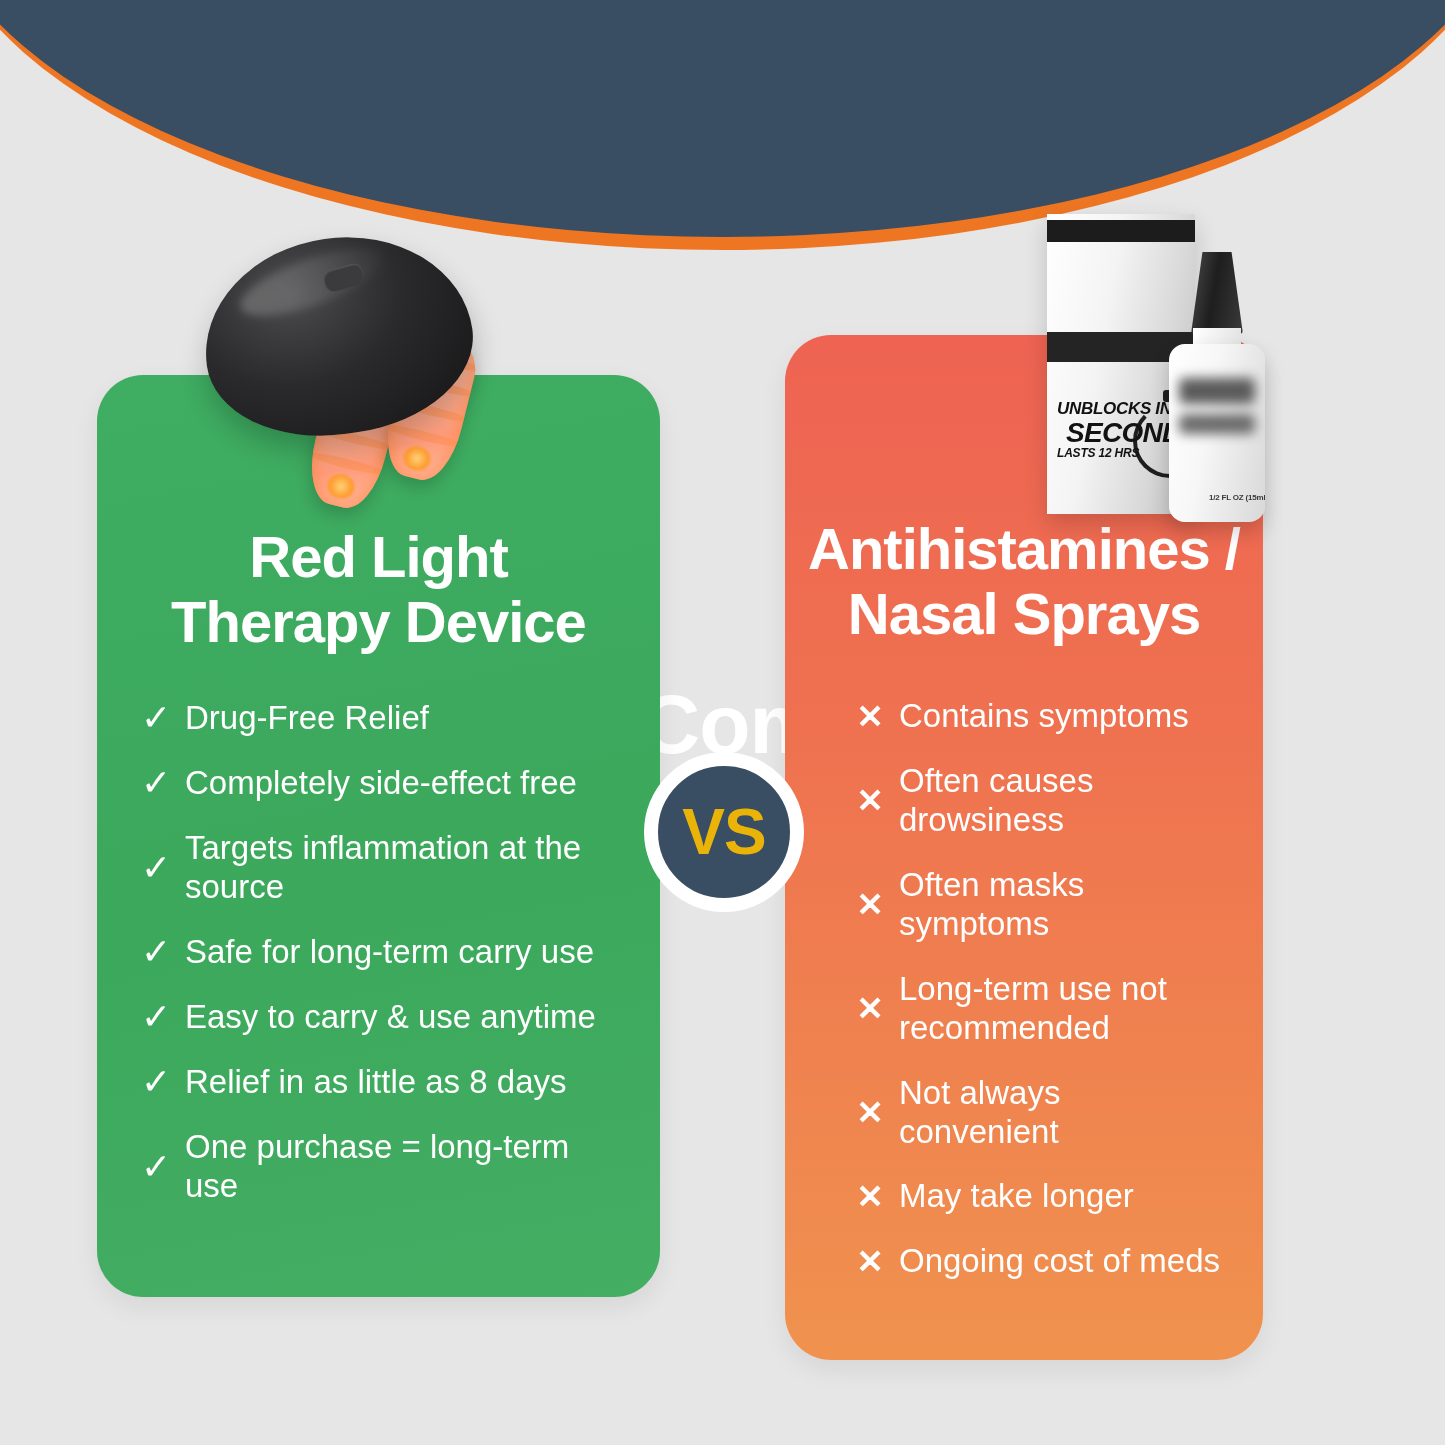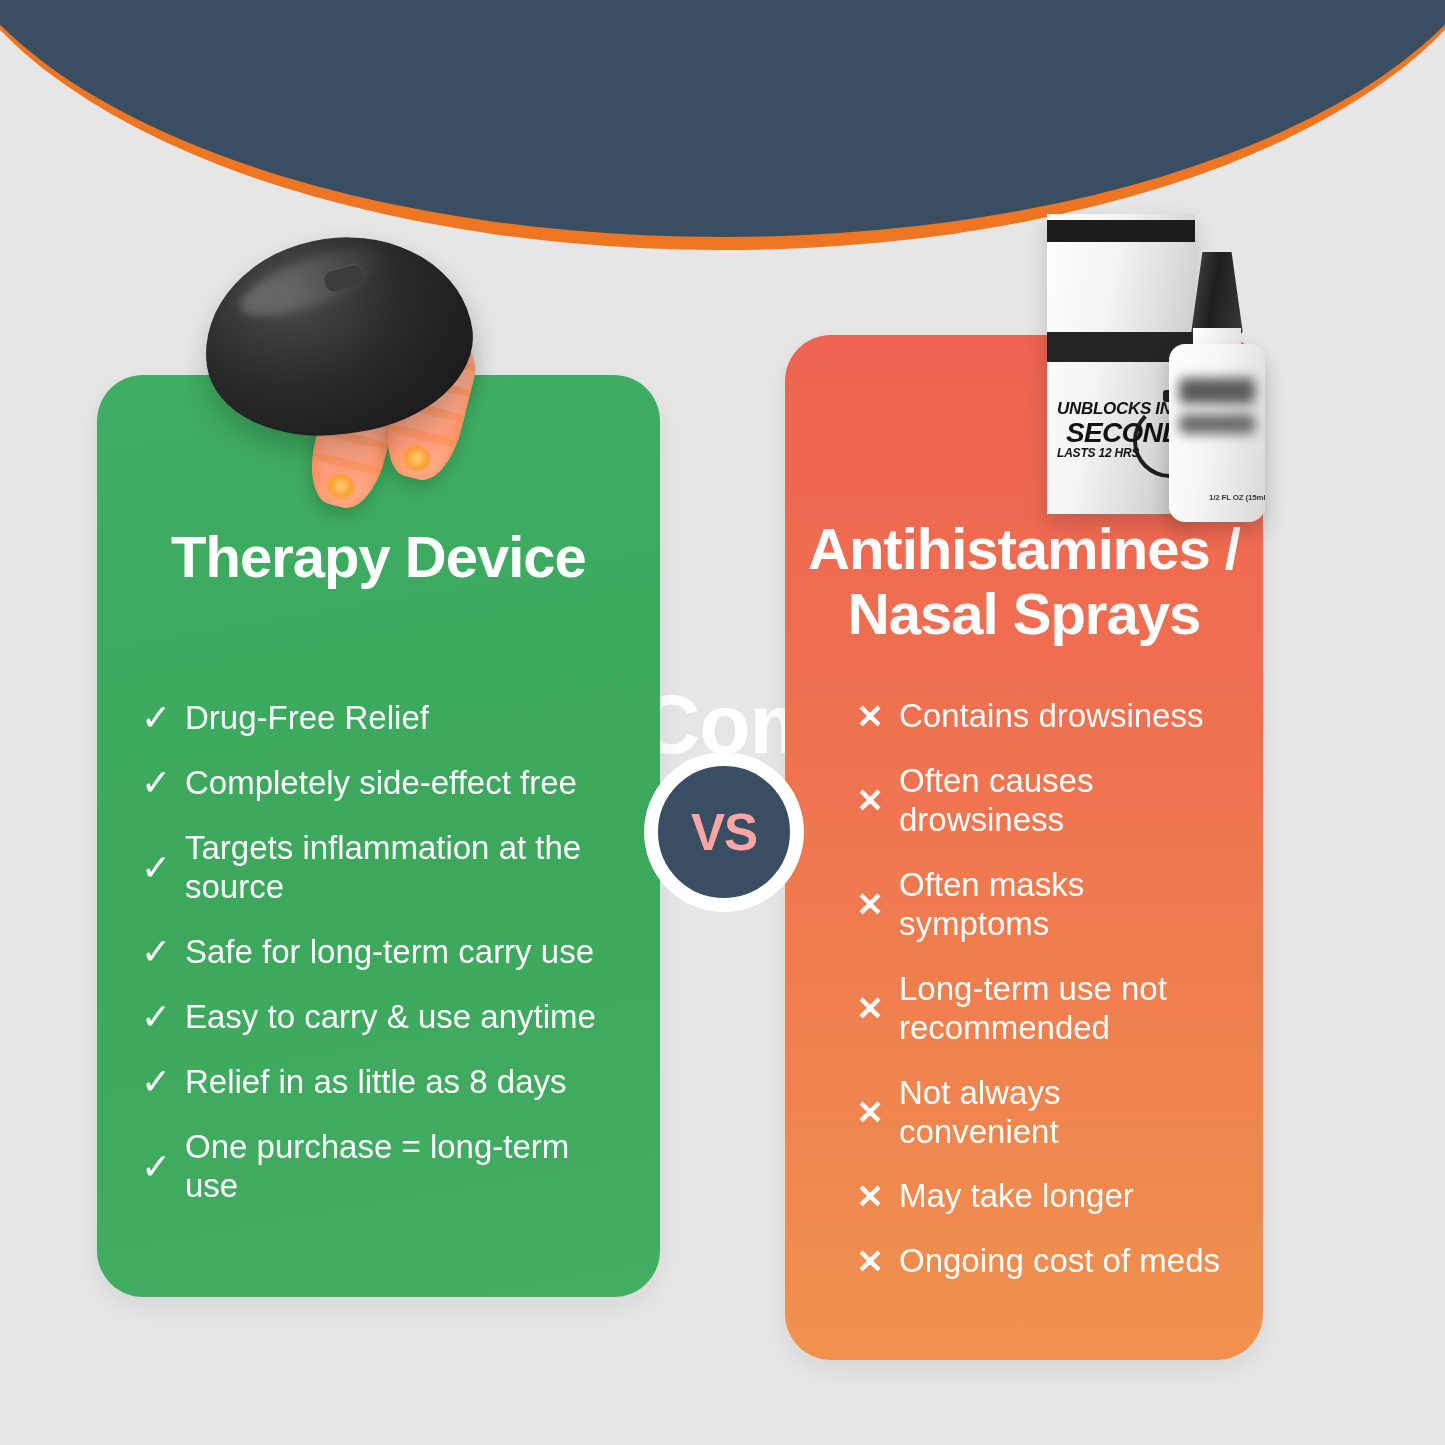--- a/index.html
+++ b/index.html
@@ -317,37 +317,38 @@
     height: 160px;
     border-radius: 50%;
     background: #394D63;
     border: 14px solid #FFFFFF;
     display: flex;
     align-items: center;
     justify-content: center;
     z-index: 9;
   }
   .vs-badge span {
-    color: #fca5a5;
-    font-size: 51px;
+    color: #eab308;
+    font-size: 64px;
     font-weight: bold;
     letter-spacing: -1px;
     line-height: 1;
   }
 </style>
 </head>
 <body>
 
 <div class="stage">
 
   <div class="header-banner"></div>
   <div class="header-title">Lets Compare</div>
 
   <div class="card card-green">
     <div class="card-title">
+      <div>Red Light</div>
       <div>Therapy Device</div>
     </div>
     <ul class="feature-list">
       <li class="feature-item">
         <span class="mark check">✓</span>
         <span class="feature-text">Drug-Free Relief</span>
       </li>
       <li class="feature-item">
         <span class="mark check">✓</span>
         <span class="feature-text">Completely side-effect free</span>
@@ -376,21 +377,21 @@
   </div>
 
   <div class="card card-red">
     <div class="card-title">
       <div>Antihistamines /</div>
       <div>Nasal Sprays</div>
     </div>
     <ul class="feature-list">
       <li class="feature-item">
         <span class="mark cross">✕</span>
-        <span class="feature-text">Contains drowsiness</span>
+        <span class="feature-text">Contains symptoms</span>
       </li>
       <li class="feature-item">
         <span class="mark cross">✕</span>
         <span class="feature-text">Often causes drowsiness</span>
       </li>
       <li class="feature-item">
         <span class="mark cross">✕</span>
         <span class="feature-text">Often masks symptoms</span>
       </li>
       <li class="feature-item">

